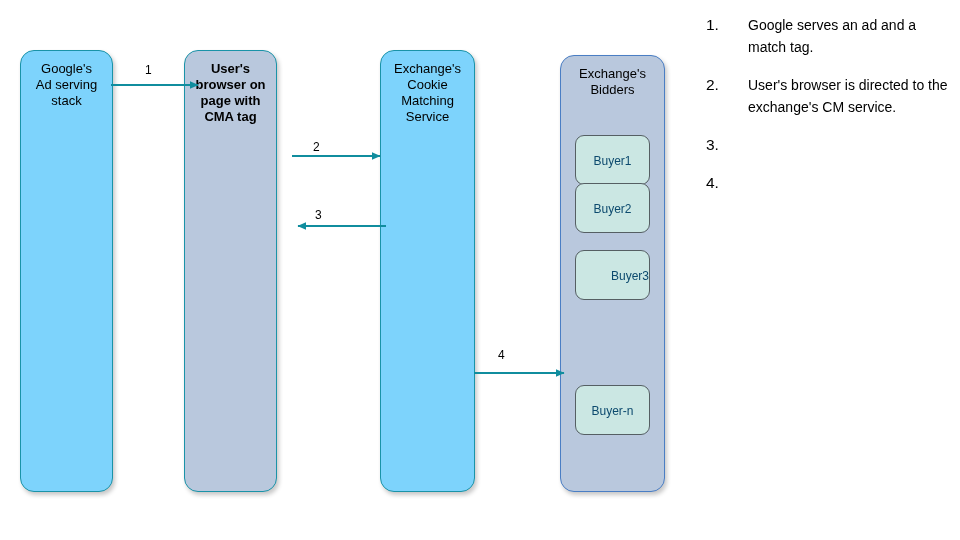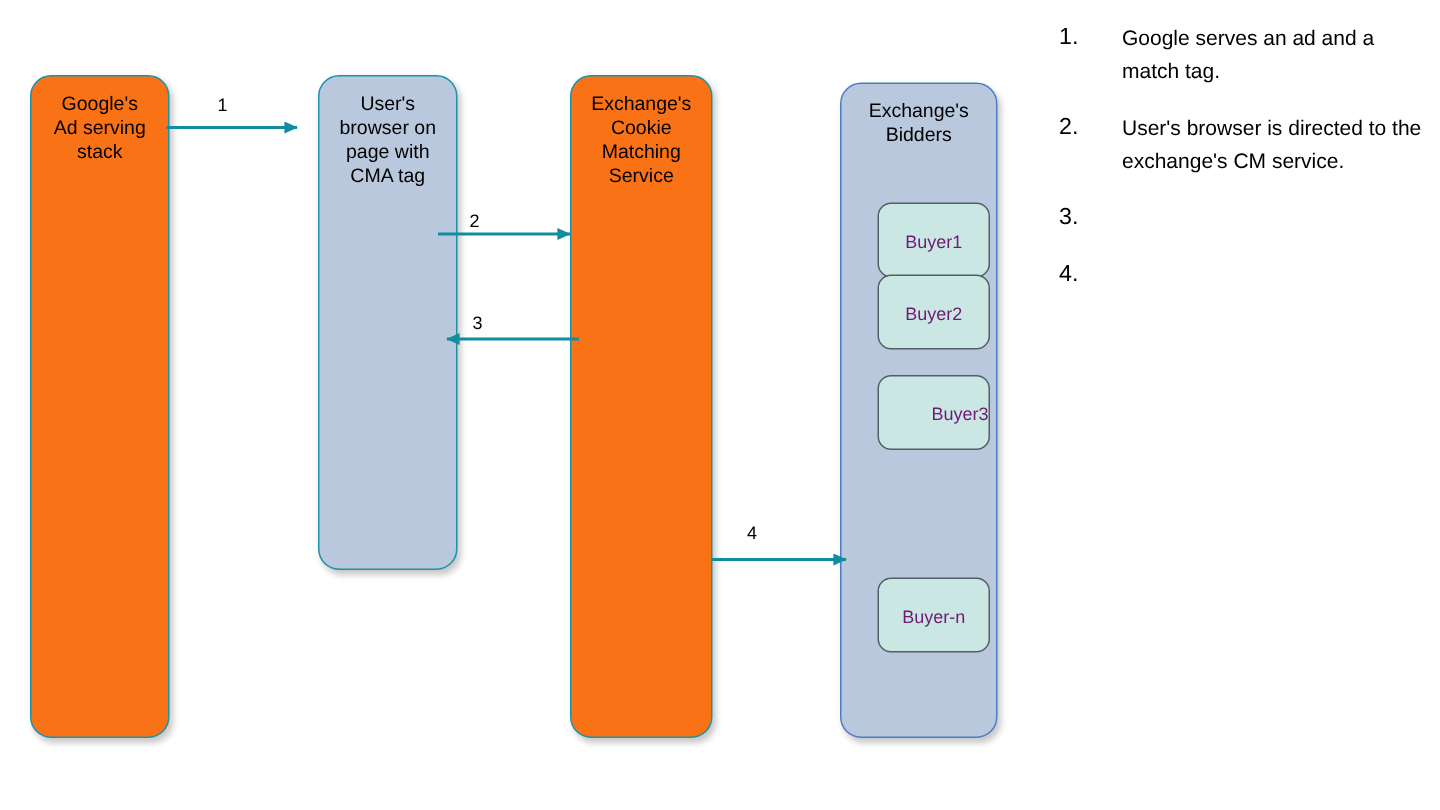--- a/index.html
+++ b/index.html
@@ -34,53 +34,52 @@
     font-size: 13px;
     color: #000;
   }
   .pillar .ptext {
     display: block;
     padding-top: 10px;
     white-space: pre-line;
   }
 
   .pillar.green {
-    background: #f97316;
+    background: #7dd3fc;
     border: 1.4px solid #1a93a8;
   }
   .pillar.blue {
     background: #b9c8dd;
     border: 1.4px solid #1a93a8;
   }
   .pillar.blue-b {
     background: #b9c8dd;
     border: 1.4px solid #4a7ec4;
   }
 
   
   #pillar-google      { left: 20px;  top: 50px;  width: 93px;  height: 442px; }
-  #pillar-browser     { left: 212px; top: 50px;  width: 93px;  height: 330px; }
+  #pillar-browser     { left: 184px; top: 50px;  width: 93px;  height: 442px; font-weight: bold; }
   #pillar-cms         { left: 380px; top: 50px;  width: 95px;  height: 442px; }
   #pillar-bidders     { left: 560px; top: 55px;  width: 105px; height: 437px; }
 
   
   .buyer {
     position: absolute;
     box-sizing: border-box;
     left: 575px;
     width: 75px;
     height: 50px;
     background: #cbe7e3;
     border: 1.2px solid #555f63;
     border-radius: 9px;
     font-size: 12px;
     line-height: 50px;
     text-align: center;
-    color: #701a75;
-    margin-left: 10px;
+    color: #0c4a6e;
   }
   #buyer-1 { top: 135px; }
   #buyer-2 { top: 183px; }
   #buyer-3 { top: 250px; text-align: right; }
   #buyer-n { top: 385px; }
 
   
   .arrow-svg {
     position: absolute;
     overflow: visible;

